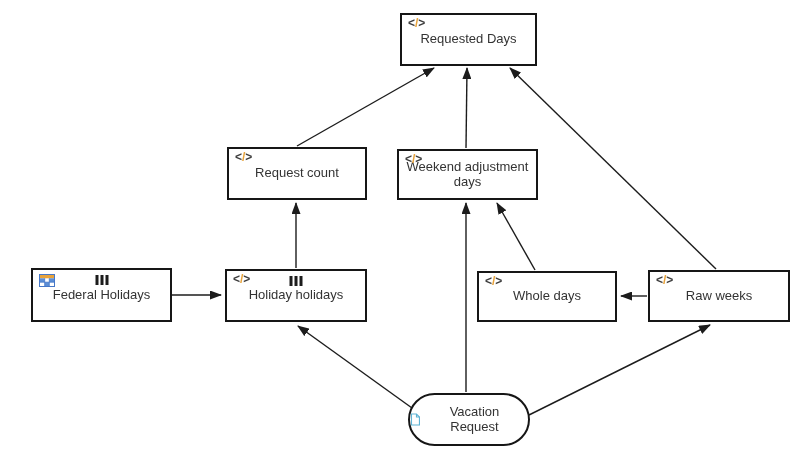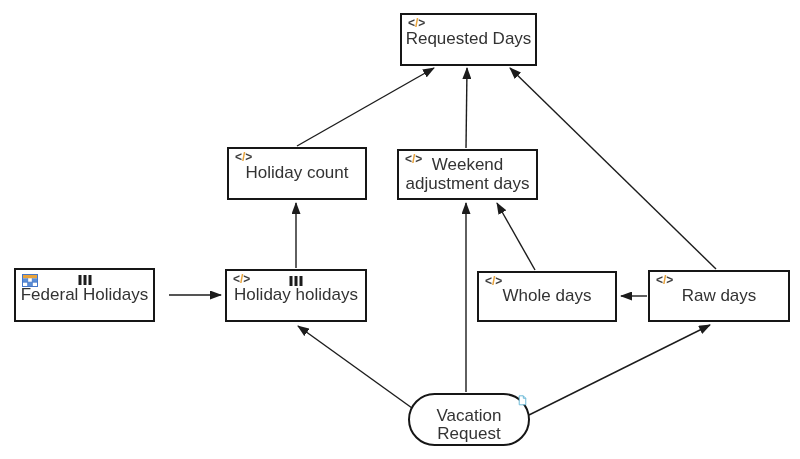--- a/index.html
+++ b/index.html
@@ -2,29 +2,29 @@
 <html><head>
 <meta charset="utf-8">
 <style>
   html,body{margin:0;padding:0;background:#ffffff;}
   .canvas{position:relative;width:800px;height:459px;background:#ffffff;overflow:hidden;
           font-family:"Liberation Sans",sans-serif;}
   .edge-layer{position:absolute;left:0;top:0;width:800px;height:459px;}
   .edge-layer line{stroke:#1c1c1c;stroke-width:1.4;}
   .node{position:absolute;background:#ffffff;border:2px solid #161616;box-sizing:border-box;
         display:flex;align-items:center;justify-content:center;cursor:pointer;}
-  .node .label{font-size:17px;color:#333333;text-align:center;line-height:1.1;padding:0 3px;}
+  .node .label{font-size:13px;color:#333333;text-align:center;line-height:1.1;padding:0 3px;}
   .code-icon{position:absolute;top:1px;left:6px;font-weight:bold;font-size:12px;
              color:#3d3d3d;letter-spacing:-1px;user-select:none;}
   .code-icon .slash{color:#e8a33b;padding:0 1px;font-style:normal;}
   .code-icon .ang{font-style:normal;}
   .list-marker{position:absolute;top:5px;left:50%;transform:translateX(-50%);display:flex;gap:2px;}
   .list-marker i{width:3px;height:10px;background:#1c1c1c;display:block;}
   .table-icon{position:absolute;top:4px;left:6px;display:block;}
-  .stadium{border-radius:27px;flex-direction:column;align-items:flex-end;}
+  .stadium{border-radius:27px;flex-direction:row;}
   .stadium .doc-icon{display:block;margin-bottom:1px;}
 </style>
 </head>
 <body>
 
 <div class="canvas">
 
   <svg class="edge-layer">
     <defs>
       <marker id="arrow" markerUnits="userSpaceOnUse" markerWidth="12" markerHeight="9" viewBox="0 0 12 9" refX="11" refY="4.5" orient="auto">
@@ -43,29 +43,29 @@
       <line x1="529" y1="415" x2="710" y2="325" marker-end="url(#arrow)"></line>
     </svg>
 
   <div class="node" style="left: 400px; top: 13px; width: 137px; height: 53px;">
     <span class="code-icon"><i class="ang">&lt;</i><i class="slash">/</i><i class="ang">&gt;</i></span>
     <span class="label">Requested Days</span>
   </div>
 
   <div class="node" style="left: 227px; top: 147px; width: 140px; height: 53px;">
     <span class="code-icon"><i class="ang">&lt;</i><i class="slash">/</i><i class="ang">&gt;</i></span>
-    <span class="label">Holiday count</span>
+    <span class="label">Request count</span>
   </div>
 
   <div class="node" style="left: 397px; top: 149px; width: 141px; height: 51px;">
     <span class="code-icon"><i class="ang">&lt;</i><i class="slash">/</i><i class="ang">&gt;</i></span>
     <span class="label">Weekend adjustment days</span>
   </div>
 
-  <div class="node" style="left: 14px; top: 268px; width: 141px; height: 54px;">
+  <div class="node" style="left: 31px; top: 268px; width: 141px; height: 54px;">
     <svg class="table-icon" width="16" height="13" viewBox="0 0 16 13">
       <rect x="0.5" y="0.5" width="15" height="12" fill="#ffffff" stroke="#4677c8"></rect>
       <rect x="1" y="1" width="14" height="3.3" fill="#e8a33b"></rect>
       <rect x="1" y="4.3" width="4.7" height="3.9" fill="#5b8ed6"></rect>
       <rect x="10.3" y="4.3" width="4.7" height="3.9" fill="#5b8ed6"></rect>
       <rect x="5.7" y="8.2" width="4.6" height="3.8" fill="#5b8ed6"></rect>
       <line x1="5.7" y1="4.3" x2="5.7" y2="12.5" stroke="#4677c8" stroke-width="0.8"></line>
       <line x1="10.3" y1="4.3" x2="10.3" y2="12.5" stroke="#4677c8" stroke-width="0.8"></line>
       <line x1="1" y1="8.2" x2="15" y2="8.2" stroke="#4677c8" stroke-width="0.8"></line>
     </svg>
@@ -87,21 +87,21 @@
     <span class="label">Holiday holidays</span>
   </div>
 
   <div class="node" style="left: 477px; top: 271px; width: 140px; height: 51px;">
     <span class="code-icon"><i class="ang">&lt;</i><i class="slash">/</i><i class="ang">&gt;</i></span>
     <span class="label">Whole days</span>
   </div>
 
   <div class="node" style="left: 648px; top: 270px; width: 142px; height: 52px;">
     <span class="code-icon"><i class="ang">&lt;</i><i class="slash">/</i><i class="ang">&gt;</i></span>
-    <span class="label">Raw days</span>
+    <span class="label">Raw weeks</span>
   </div>
 
   <div class="node stadium" style="left: 408px; top: 393px; width: 122px; height: 53px;">
     <svg class="doc-icon" width="11" height="13" viewBox="0 0 11 13">
       <path d="M1.5,1 H6.5 L9.5,4 V12 H1.5 Z" fill="#ffffff" stroke="#5fb3d4" stroke-width="1.1"></path>
       <path d="M6.5,1 V4 H9.5" fill="none" stroke="#5fb3d4" stroke-width="1.1"></path>
     </svg>
     <span class="label">Vacation Request</span>
   </div>
 

